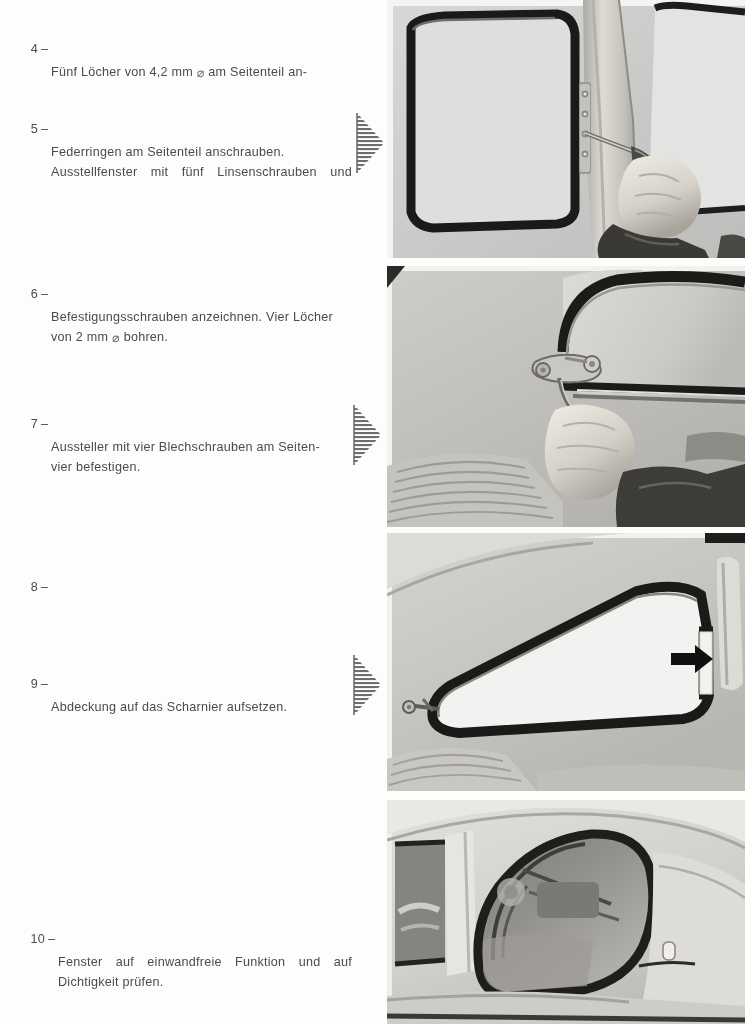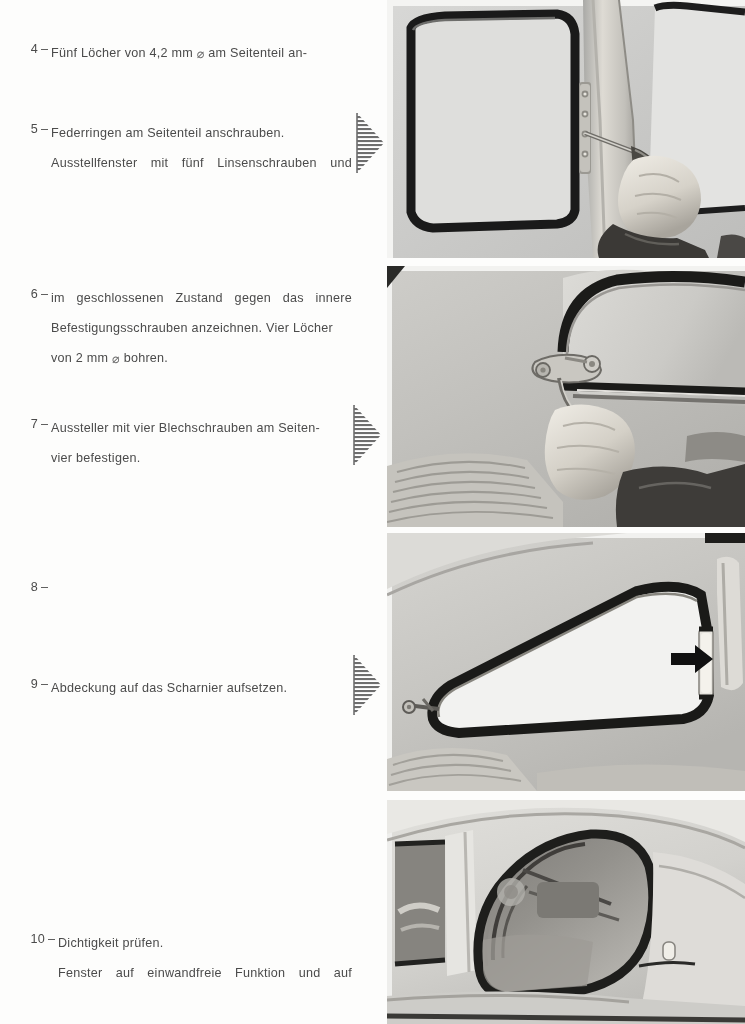--- a/index.html
+++ b/index.html
@@ -43,23 +43,24 @@
     flex: 0 0 auto;
     width: 13px;
     text-align: center;
     font-size: 12.6px;
     line-height: 22px;
     color: #4b4b4b;
   }
   .step-body {
     flex: 1 1 auto;
     font-size: 12.6px;
-    line-height: 30px;
+    line-height: 20px;
     color: #4b4b4b;
     letter-spacing: 0.25px;
+    margin-top: 24px;
   }
   .step-body .ln {
     display: block;
     white-space: nowrap;
   }
   .step-body .ln.just {
     text-align: justify;
     text-align-last: justify;
     white-space: normal;
   }
@@ -125,21 +126,20 @@
       <div class="step-body">
         <span class="ln">Federringen am Seitenteil anschrauben.</span>
         <span class="ln just">Ausstellfenster mit fünf Linsenschrauben und</span>
       </div>
     </div>
 
     <div class="step" id="step-6">
       <div class="step-num">6</div>
       <div class="step-dash">–</div>
       <div class="step-body">
-        <span class="ln just">im geschlossenen Zustand gegen das innere</span>
         <span class="ln">Befestigungsschrauben anzeichnen. Vier Löcher</span>
         <span class="ln"><span>von 2 mm </span><span class="dia">⌀</span><span> bohren.</span></span>
       </div>
     </div>
 
     <div class="step" id="step-7">
       <div class="step-num">7</div>
       <div class="step-dash">–</div>
       <div class="step-body">
         <span class="ln">Aussteller mit vier Blechschrauben am Seiten-</span>
@@ -157,22 +157,22 @@
       <div class="step-dash">–</div>
       <div class="step-body">
         <span class="ln">Abdeckung auf das Scharnier aufsetzen.</span>
       </div>
     </div>
 
     <div class="step" id="step-10">
       <div class="step-num">10</div>
       <div class="step-dash">–</div>
       <div class="step-body">
+        <span class="ln just">Fenster auf einwandfreie Funktion und auf</span>
         <span class="ln">Dichtigkeit prüfen.</span>
-        <span class="ln just">Fenster auf einwandfreie Funktion und auf</span>
       </div>
     </div>
   </div>
 
   <div class="pointer" id="pointer-1">
     <svg viewBox="0 0 30 62" preserveAspectRatio="none">
       <defs>
         <pattern id="hatchA" width="4" height="4" patternUnits="userSpaceOnUse">
           <rect width="4" height="4" fill="#ffffff"></rect>
           <rect width="4" height="2.1" fill="#6e6e6e"></rect>

